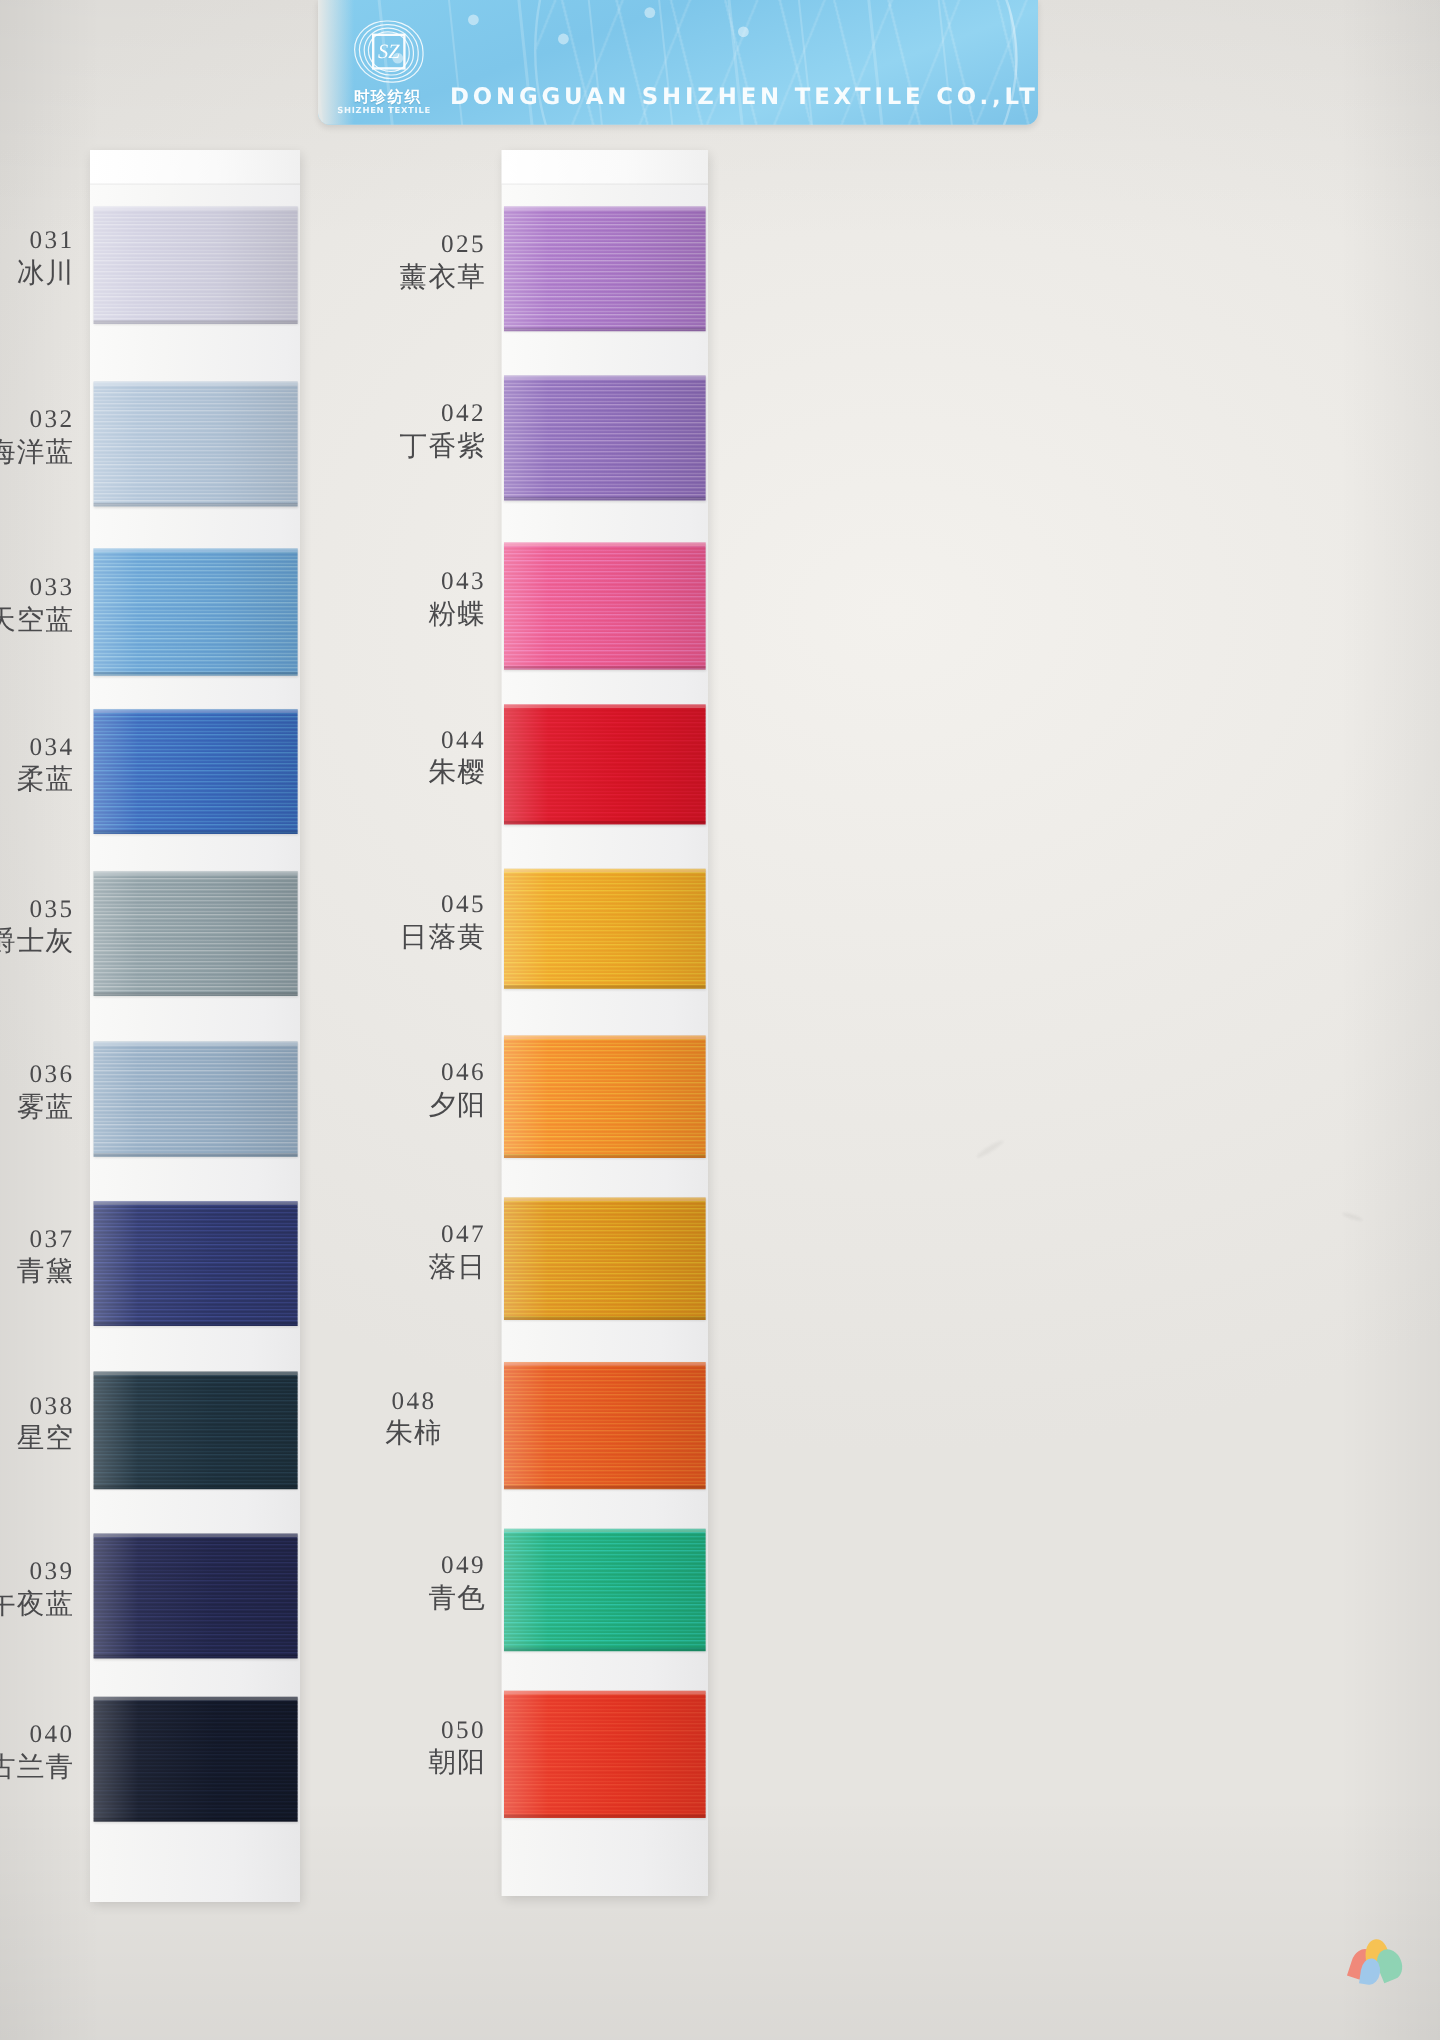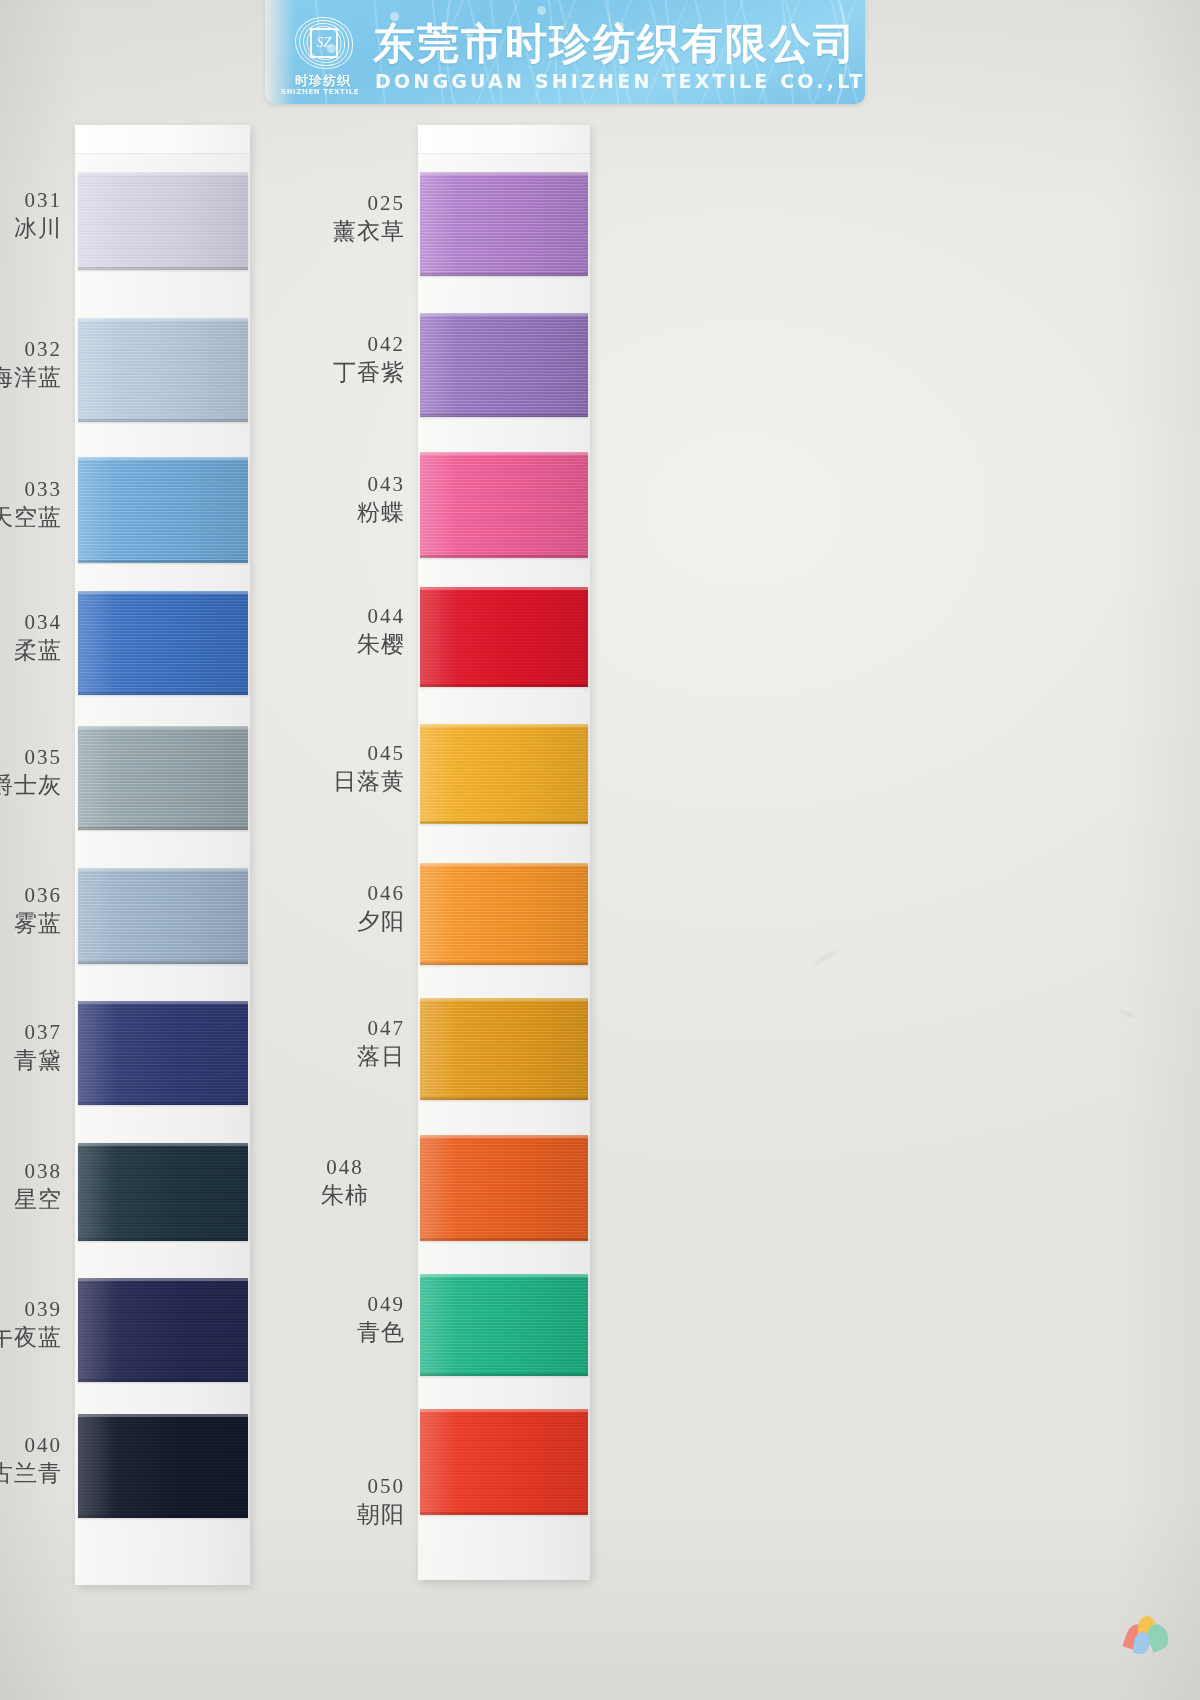--- a/index.html
+++ b/index.html
@@ -60,21 +60,21 @@
     position:absolute;left:22px;top:14px;width:74px;height:58px;
   }
   #logo-mark .ring{
     position:absolute;left:50%;top:50%;border:1px solid rgba(255,255,255,.85);
     border-radius:48% 52% 45% 55%;transform:translate(-50%,-50%);
   }
   #logo-mark .badge{
     position:absolute;left:50%;top:50%;transform:translate(-50%,-50%);
     width:24px;height:26px;border:2px solid rgba(255,255,255,.95);
     display:flex;align-items:center;justify-content:center;
-    font-family:"Liberation Serif",serif;font-size:14px;color:#fff;font-style:italic;
+    font-family:"Liberation Serif",serif;font-size:17px;color:#fff;font-style:italic;
   }
   #logo-cn{
     position:absolute;left:16px;top:72px;width:84px;text-align:center;
     color:#ffffff;font-size:13px;letter-spacing:1px;font-weight:700;
     font-family:"DejaVu Sans","Liberation Sans",sans-serif;
     text-shadow:0 1px 1px rgba(60,140,180,.45);
   }
   #logo-en{
     position:absolute;left:16px;top:88px;width:84px;text-align:left;
     color:rgba(255,255,255,.88);font-size:7px;letter-spacing:.6px;font-weight:700;
@@ -177,21 +177,20 @@
   <div id="logo-mark">
     <div class="ring" style="width:56px;height:50px;"></div>
     <div class="ring" style="width:48px;height:44px;"></div>
     <div class="ring" style="width:40px;height:38px;"></div>
     <div class="ring" style="width:33px;height:32px;"></div>
     <div class="badge">SZ</div>
   </div>
   <div id="logo-cn">时珍纺织</div>
   <div id="logo-en">SHIZHEN TEXTILE</div>
 
-  <div id="banner-cn">东莞市时珍纺织有限公司</div>
   <div id="banner-en">DONGGUAN SHIZHEN TEXTILE CO.,LTD.</div>
 </div>
 
 <div id="card-left" class="card">
     <div class="tab"></div>
   </div>
 <div id="card-right" class="card">
     <div class="tab"></div>
   </div>
 
@@ -387,21 +386,21 @@
       <div class="name">落日</div>
     </div>
     <div class="label" style="left: 285px; width: 120px; top: 1154px; text-align: center;">
       <div class="code">048</div>
       <div class="name">朱柿</div>
     </div>
     <div class="label" style="left: 285px; width: 120px; top: 1291px;">
       <div class="code">049</div>
       <div class="name">青色</div>
     </div>
-    <div class="label" style="left: 285px; width: 120px; top: 1428px; margin-top: 45px;">
+    <div class="label" style="left: 285px; width: 120px; top: 1428px;">
       <div class="code">050</div>
       <div class="name">朝阳</div>
     </div>
   </div>
 
 <div id="wm">
   <div class="pet" style="left:6px;top:14px;width:20px;height:26px;background:#f0897a;transform:rotate(18deg);"></div>
   <div class="pet" style="left:18px;top:6px;width:19px;height:27px;background:#f6c253;transform:rotate(-4deg);"></div>
   <div class="pet" style="left:28px;top:14px;width:20px;height:26px;background:#8fd3b4;transform:rotate(-22deg);"></div>
   <div class="pet" style="left:14px;top:22px;width:16px;height:22px;background:#9fc8ea;transform:rotate(8deg);"></div>

